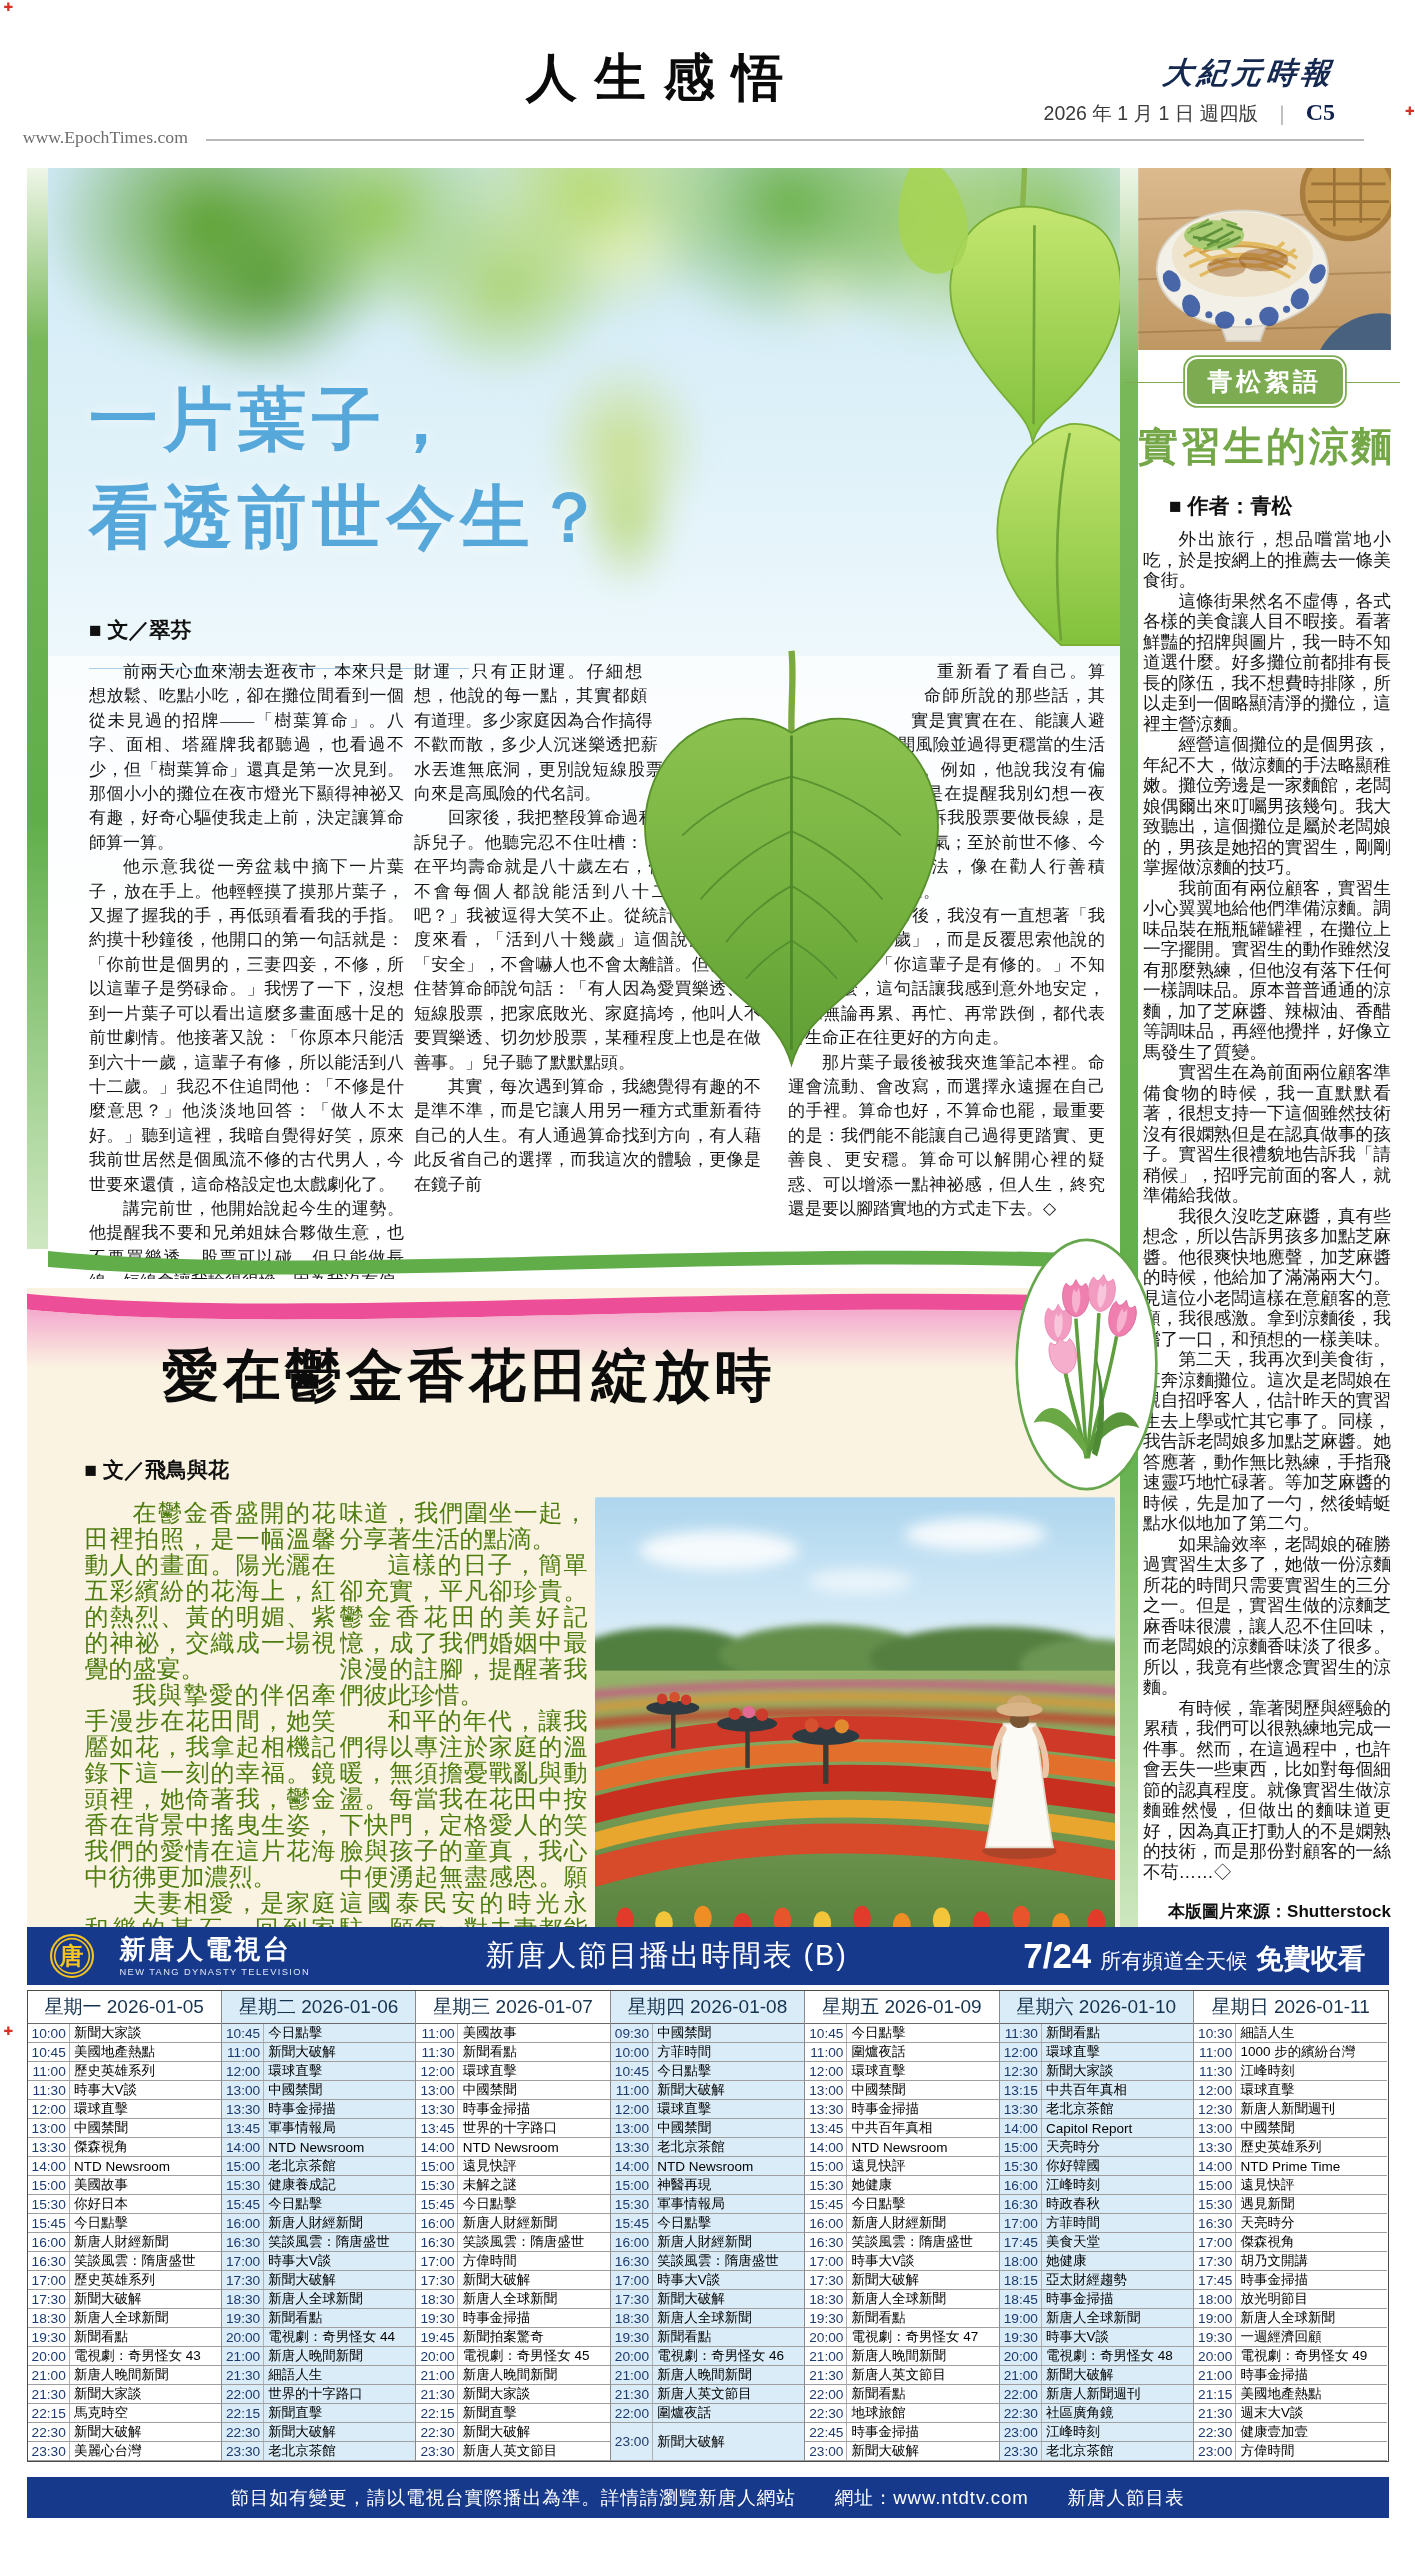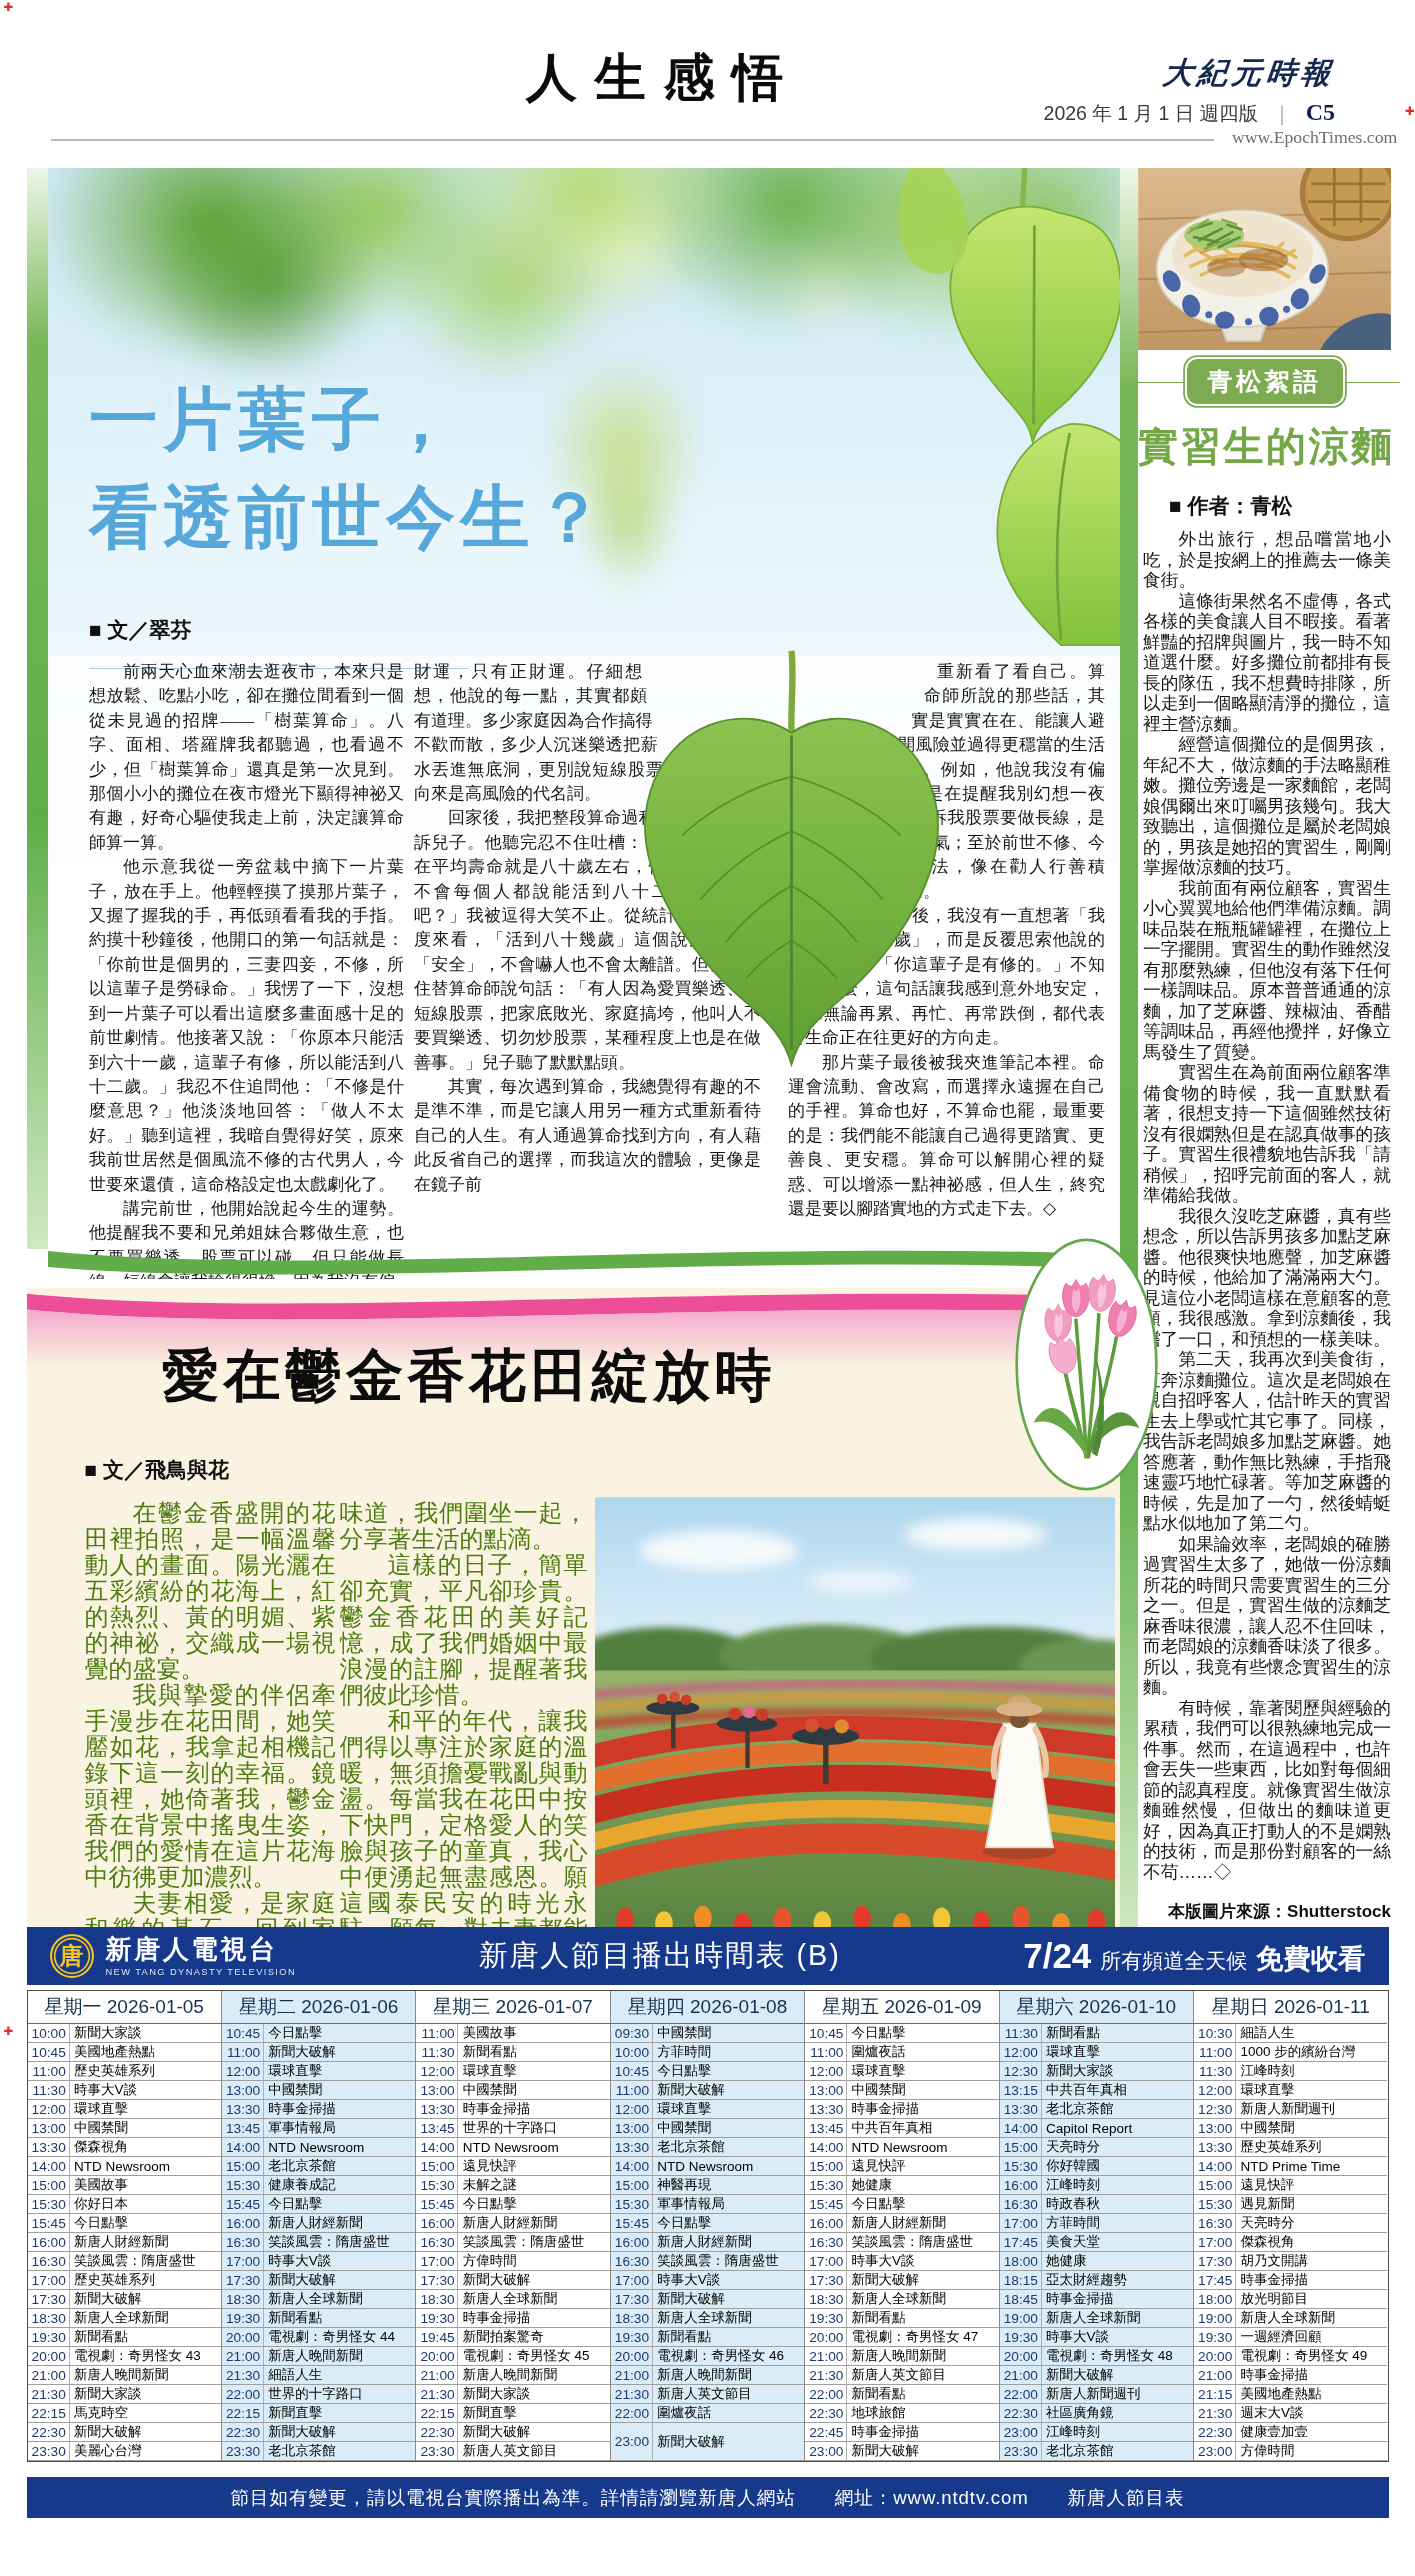--- a/index.html
+++ b/index.html
@@ -9,21 +9,21 @@
 
   
   #pagetitle{left:0;right:88px;top:44px;text-align:center;font-size:51px;font-weight:bold;
              letter-spacing:17.7px;color:#0b0b0b}
   #masthead{right:80px;top:53px;font-family:"DejaVu Serif","Liberation Serif",serif;font-weight:bold;
             font-style:italic;font-size:30px;color:#15284f;letter-spacing:4.4px;transform:skewX(-6deg)}
   #dateline{right:80px;top:99px;font-size:19.5px;color:#3a3a3a}
   #dateline .pg{font-size:24px;font-weight:bold;color:#10224d;font-family:"Liberation Serif",serif}
   #dateline .sp{color:#999;margin:0 8.8px}
   .rule{left:51px;right:51px;top:139px;border-top:2.7px solid #b9b9b9;height:0}
-  #site{left:5px;right:0;top:127px;text-align:right}
+  #site{left:5px;right:0;top:127px;text-align:left}
   #site span{background:#fff;padding:0 17.7px;color:#6e6e6e;font-size:17.7px;
              font-family:"Liberation Serif",serif}
   .reg{position:absolute;color:#d93025;font-size:11.5px;line-height:11.5px}
 
   
   #gbarL{left:26.5px;top:168px;width:21px;height:1081px;
          background:linear-gradient(180deg,#eef6e8 0%,#79b859 16%,#5fae49 60%,#cfe8c2 100%)}
   #gbarR{left:1120px;top:168px;width:17.7px;height:1805px;
          background:linear-gradient(180deg,#eef6e8 0%,#79b859 12%,#5fae49 70%,#d8ecca 100%)}
   #card{left:48px;top:168px;width:1072px;height:1120px;
@@ -104,21 +104,21 @@
   
   *{box-sizing:border-box}
   #tvhead{left:26.5px;top:1927px;width:1362px;height:58px;background:#17398c;color:#fff;
           display:flex;align-items:center}
   #tvlogo{display:flex;align-items:center;margin-left:23px}
   #tvring{width:44px;height:44px;border-radius:50%;border:2.7px solid #f7c51e;
           box-shadow:inset 0 0 0 1.8px #17398c,inset 0 0 0 3.5px #f7c51e;
           display:flex;align-items:center;justify-content:center}
   #tvring span{color:#f7c51e;font-size:24px;font-weight:bold;
                font-family:"Liberation Serif",serif}
-  #tvnames{margin-left:12px;line-height:1.1}
+  #tvnames{margin-left:26px;line-height:1.1}
   #tvnames .nm{font-size:26px;font-weight:bold;letter-spacing:2.7px}
   #tvnames .sub{font-size:9.3px;letter-spacing:1.4px;color:#dfe6f6;margin-top:2.7px}
   #tvtitle{flex:1;text-align:center;font-size:29px;letter-spacing:1.8px}
   #tvpromo{margin-right:23px;display:flex;align-items:baseline;gap:8.8px;white-space:nowrap}
   #tvpromo .p1{font-size:35px;font-weight:bold}
   #tvpromo .p2{font-size:21px}
   #tvpromo .p3{font-size:27.4px;font-weight:bold}
   #tvtable{left:26.5px;top:1990px;width:1362px;height:472px;border:1.8px solid #4a4a4a;
            display:flex;background:#fff}
   .tvcol{flex:1;border-right:1.8px solid #8a8a8a;display:flex;flex-direction:column;

